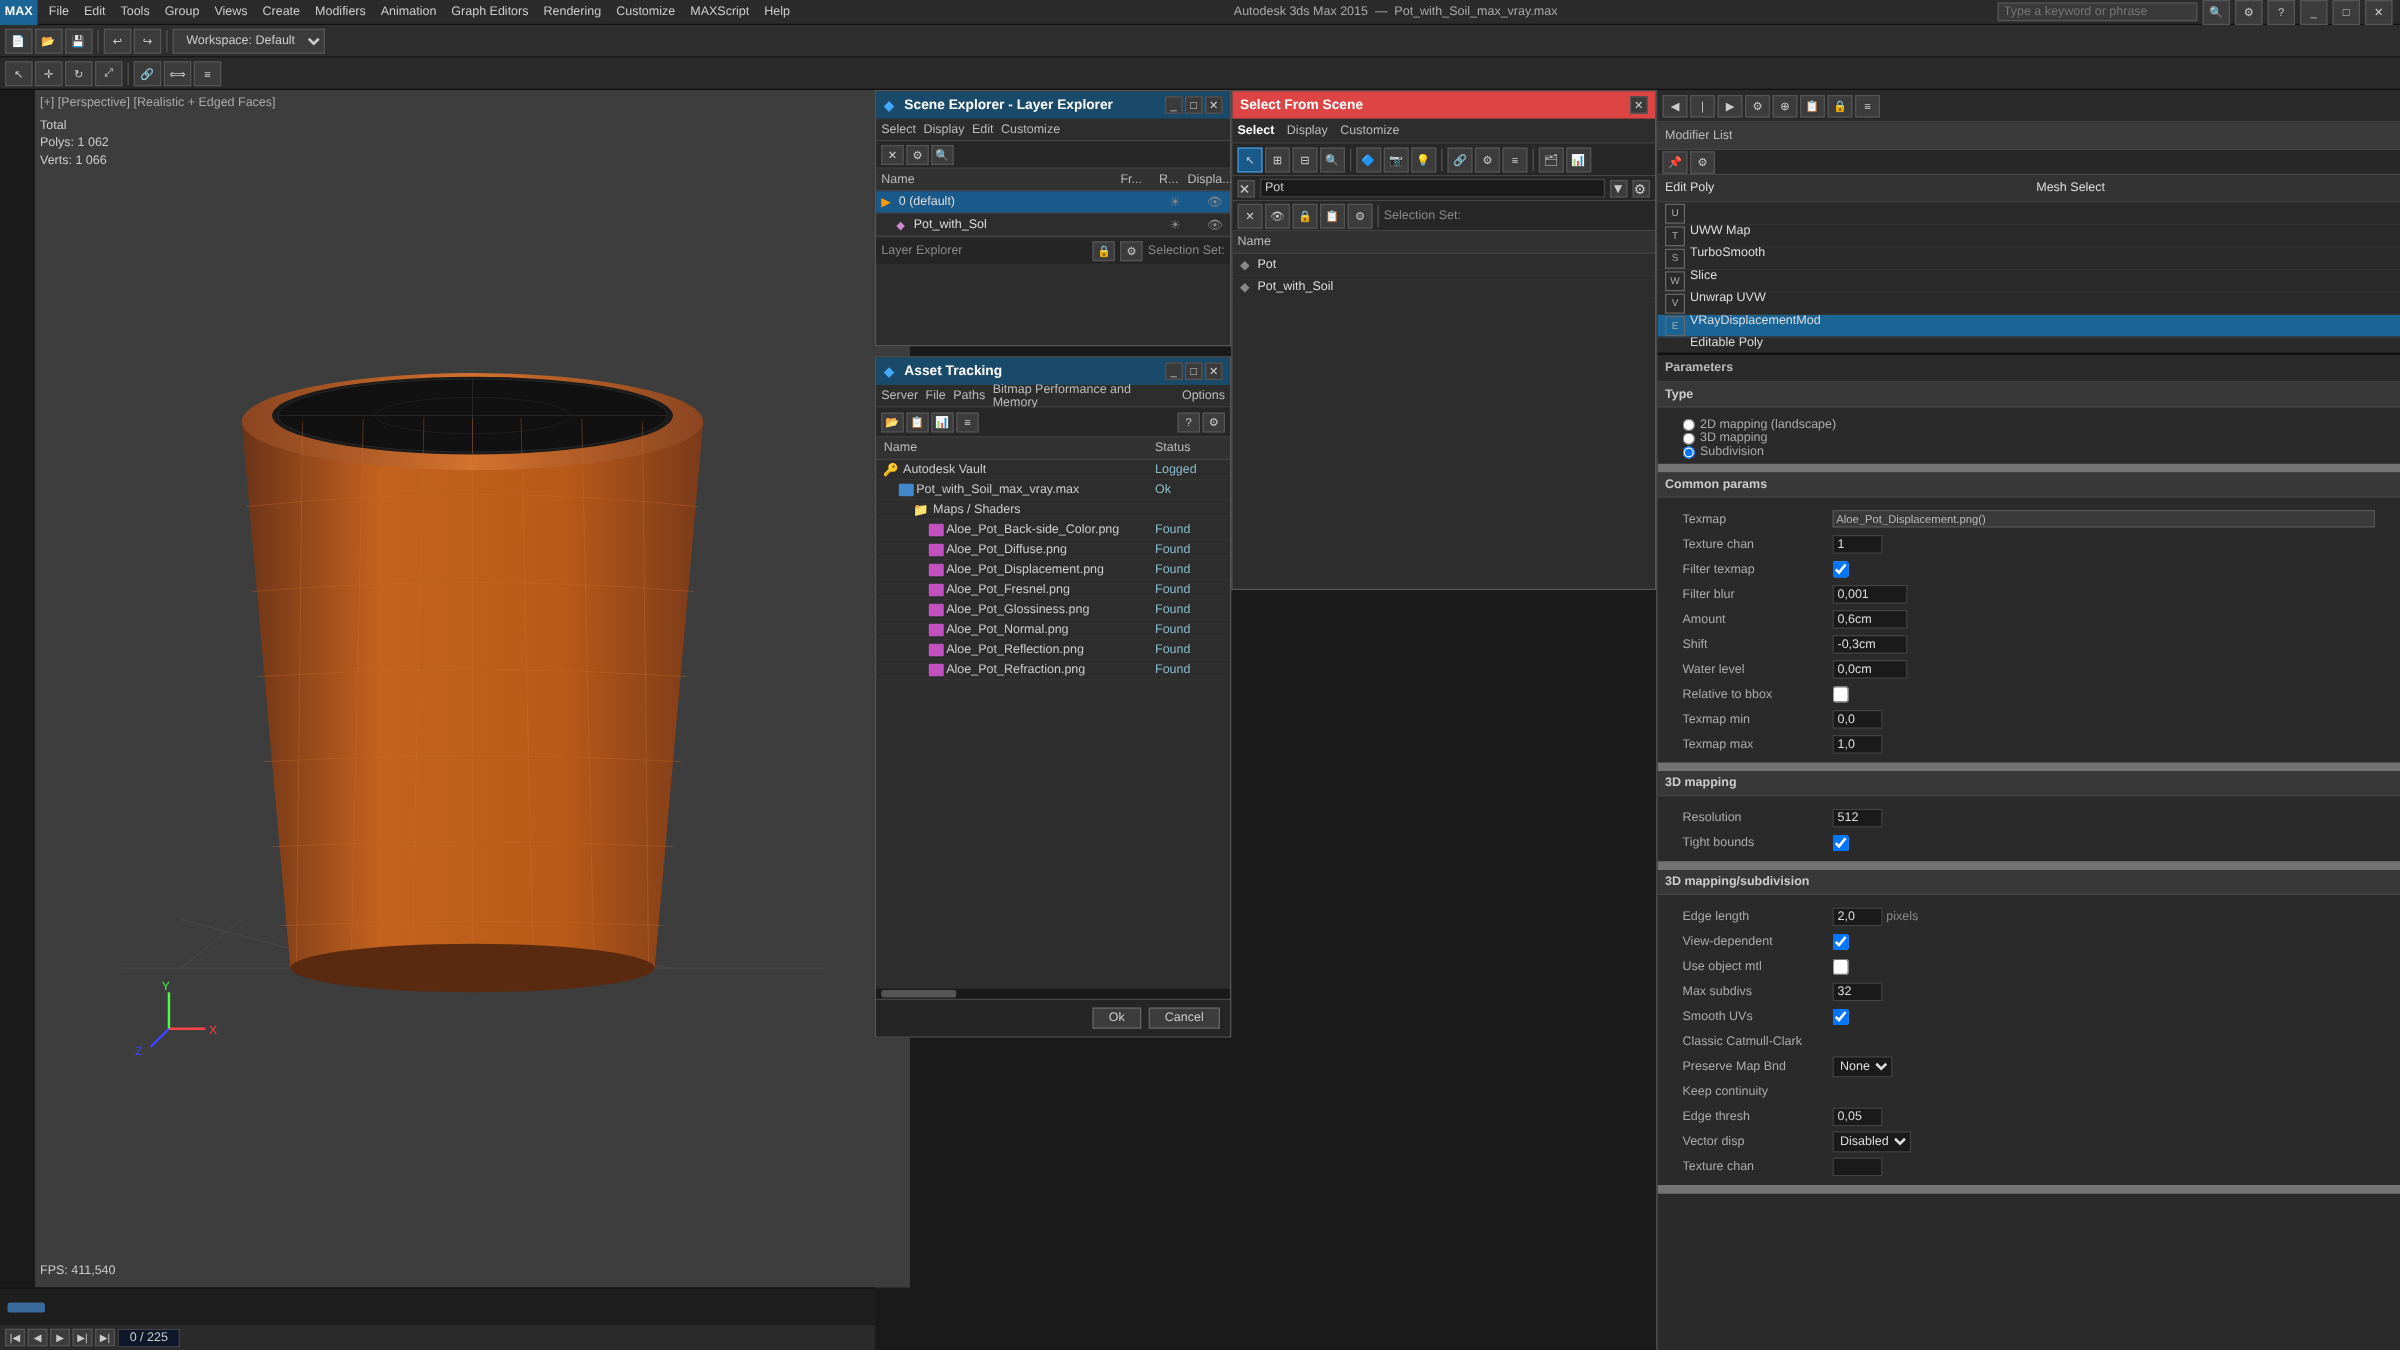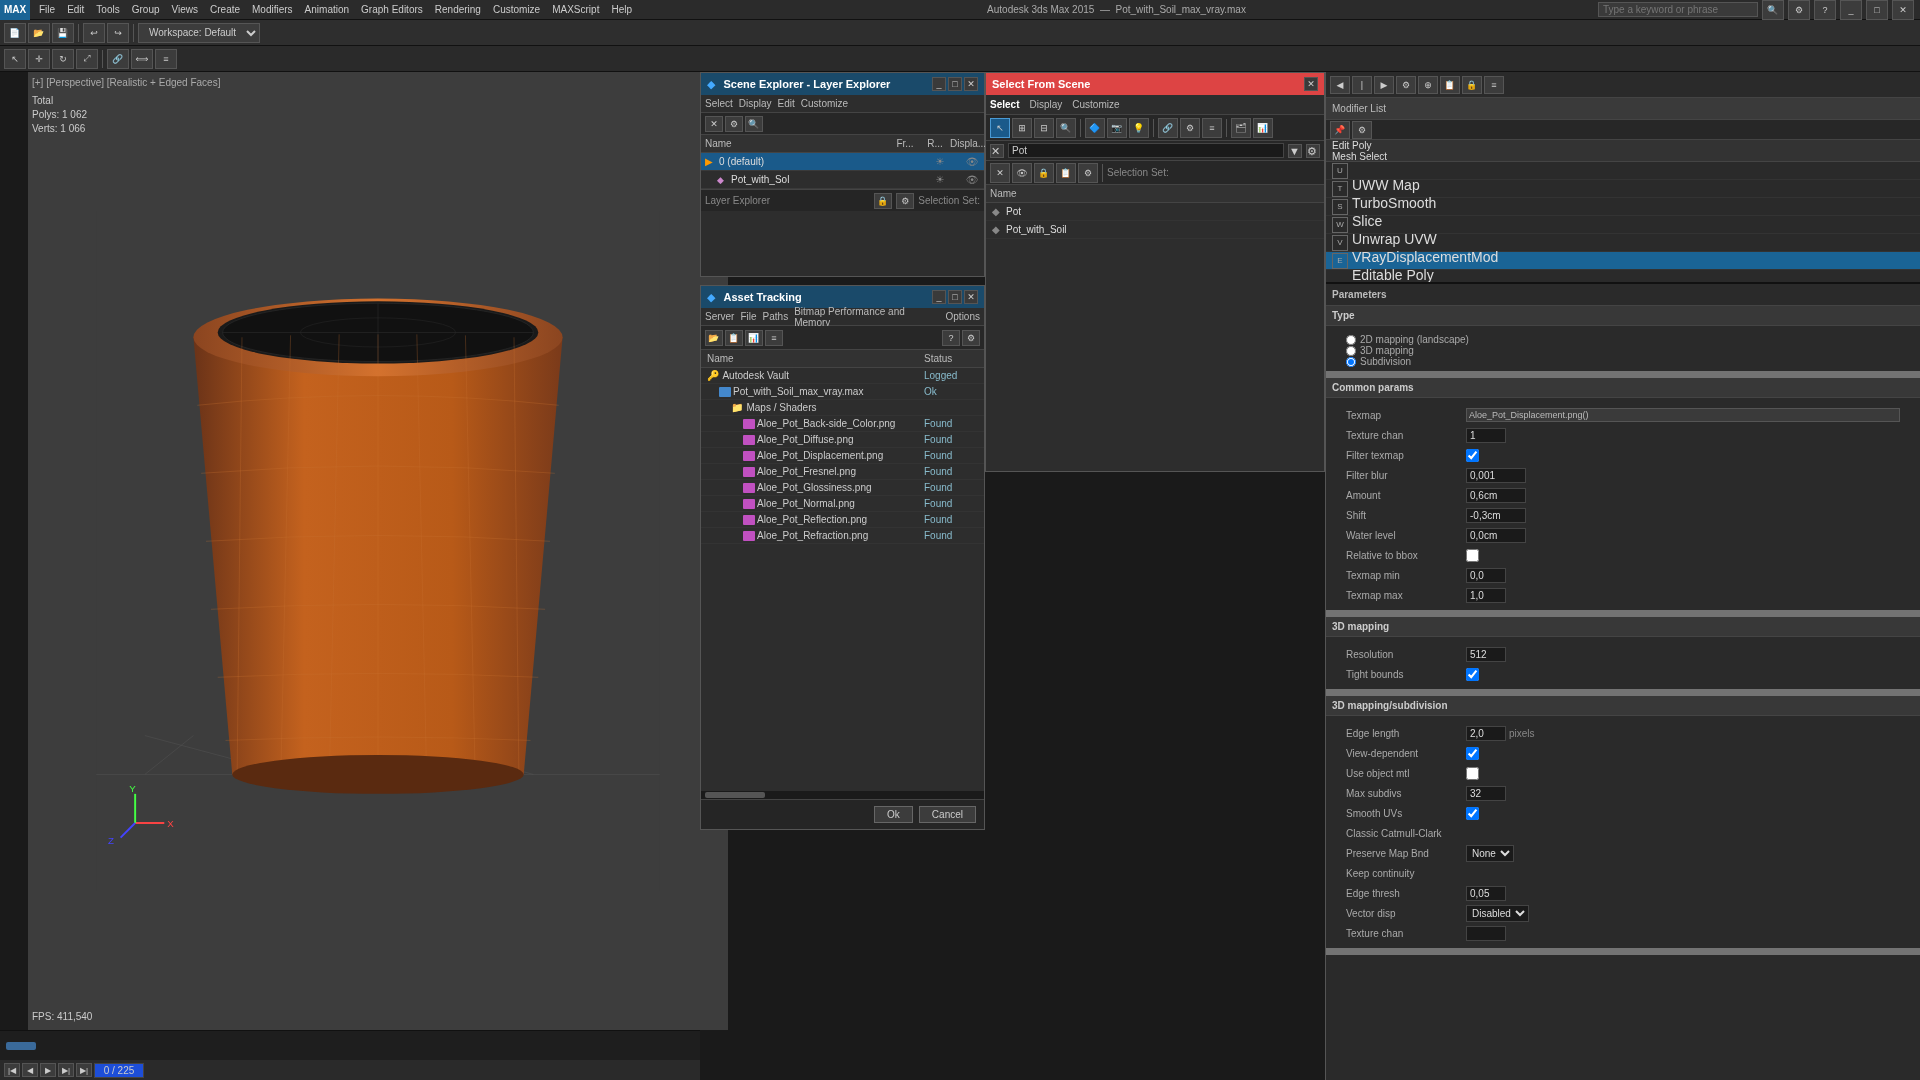--- a/index.html
+++ b/index.html
@@ -128,21 +128,21 @@
     }
     .timeline-controls {
       height: 20px; background: #2a2a2a;
       display: flex; align-items: center; padding: 0 4px; gap: 2px;
     }
     .tl-btn {
       width: 16px; height: 14px; background: #3c3c3c; border: 1px solid #555;
       color: #ccc; font-size: 8px; display: flex; align-items: center; justify-content: center;
     }
     .frame-display {
-      background: #1d4ed8; border: 1px solid #444;
+      background: #0f172a; border: 1px solid #444;
       color: #ccc; font-size: 10px; padding: 1px 4px; width: 50px; text-align: center;
     }
 
     
     .scene-explorer {
       position: absolute;
       top: 72px; left: 700px;
       width: 285px;
       height: 200px;
       background: #2d2d2d;
@@ -329,21 +329,21 @@
     .rp-modifier-label { color: #bbb; font-size: 10px; }
     .rp-tool-btn {
       width: 20px; height: 18px; background: #3c3c3c; border: 1px solid #555;
       color: #ccc; font-size: 9px; display: flex; align-items: center; justify-content: center;
     }
     .rp-modifier-item {
       height: 18px; display: flex; align-items: center;
       padding: 0 6px; border-bottom: 1px solid #333;
     }
     .rp-modifier-item.active { background: #1a6496; }
-    .rp-modifier-name { color: #ddd; font-size: 14px; margin-top: 28px; }
+    .rp-modifier-name { color: #ddd; font-size: 10px; margin-top: 28px; }
     .rp-modifier-icon { width: 16px; height: 16px; border: 1px solid #666; margin-right: 4px;
       display: flex; align-items: center; justify-content: center; font-size: 8px; color: #aaa; }
     .params-header {
       height: 22px; background: #2a2a2a;
       display: flex; align-items: center; padding: 0 6px;
       border-bottom: 1px solid #444;
     }
     .params-title { color: #bbb; font-size: 10px; font-weight: bold; }
     .params-section {
       padding: 4px 20px;
@@ -775,21 +775,21 @@
 
   <div class="rp-modifier-list">
     <span class="rp-modifier-label">Modifier List</span>
   </div>
 
   <div style="height:20px;background:#272727;display:flex;align-items:center;padding:0 4px;gap:2px;border-bottom:1px solid #444;">
     <div class="rp-tool-btn">📌</div>
     <div class="rp-tool-btn">⚙</div>
   </div>
 
-  <div style="display:flex;flex-direction:column;height:22px;background:#333;border-bottom:1px solid #444;">
+  <div style="display:flex;height:22px;background:#333;border-bottom:1px solid #444;">
     <div style="flex:1;display:flex;align-items:center;padding:0 6px;cursor:pointer;">
       <span style="color:#ddd;font-size:10px;">Edit Poly</span>
     </div>
     <div style="flex:1;display:flex;align-items:center;padding:0 6px;cursor:pointer;">
       <span style="color:#ddd;font-size:10px;">Mesh Select</span>
     </div>
   </div>
 
   <div style="height:120px;overflow-y:auto;background:#2a2a2a;">
     <div class="rp-modifier-item">

